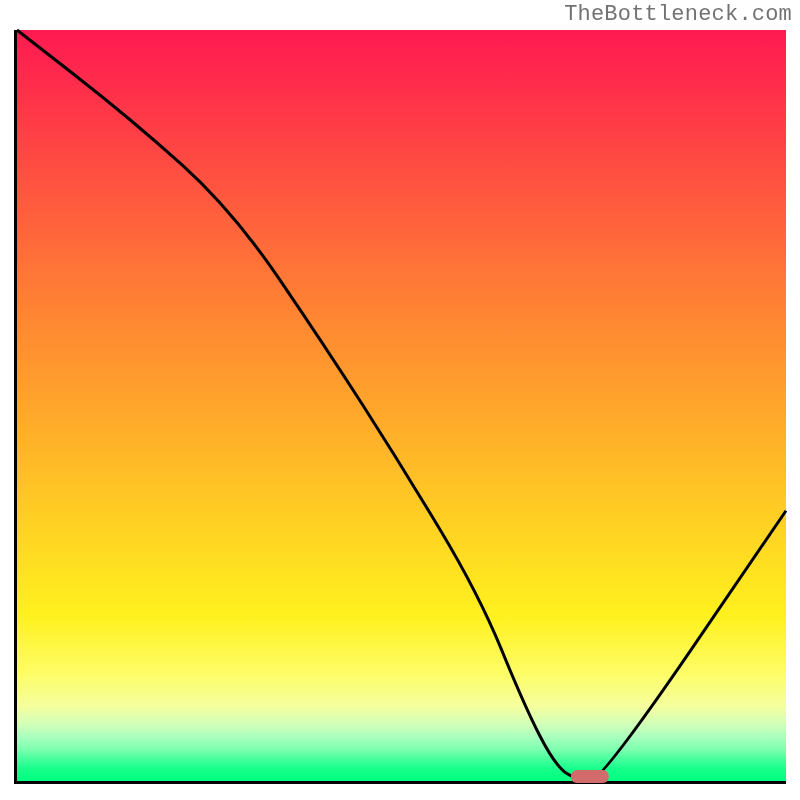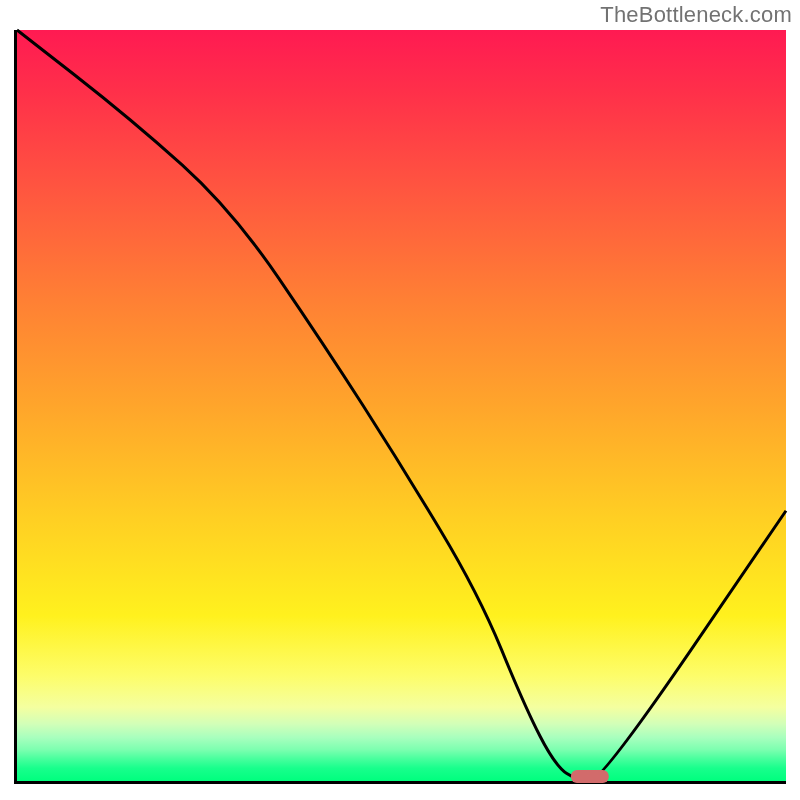--- a/index.html
+++ b/index.html
@@ -8,20 +8,21 @@
     width: 800px;
     height: 800px;
     background: #ffffff;
     font-family: Arial, Helvetica, sans-serif;
     overflow: hidden;
   }
   .container {
     position: relative;
     width: 800px;
     height: 653px;
+    font-family: Liberation Mono, monospace;
   }
   .watermark {
     position: absolute;
     top: 2px;
     right: 8px;
     font-size: 22px;
     font-weight: 400;
     color: #5a5a5a;
     opacity: 0.85;
     letter-spacing: 0.2px;

